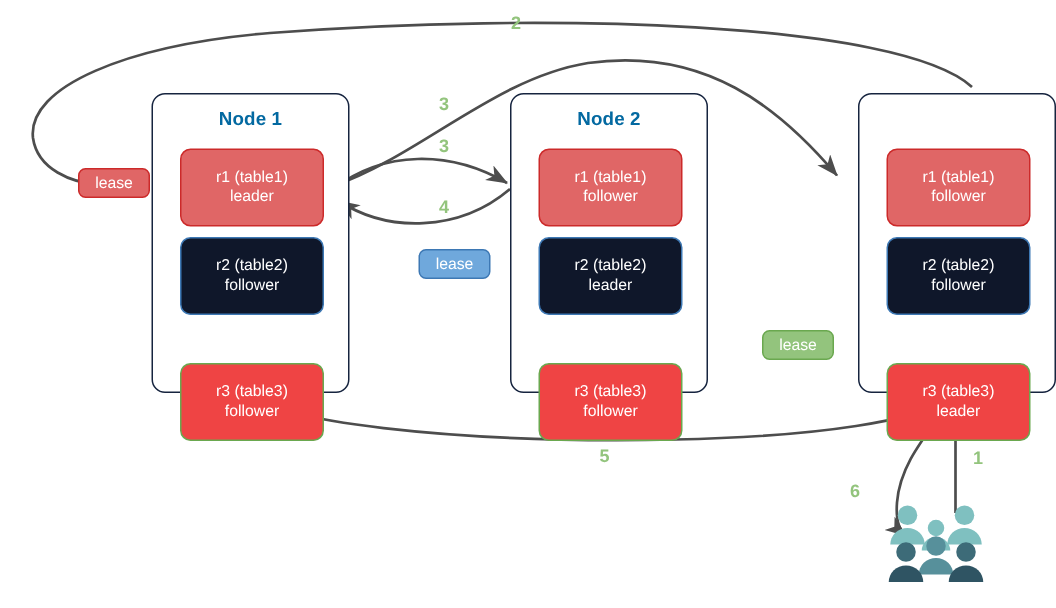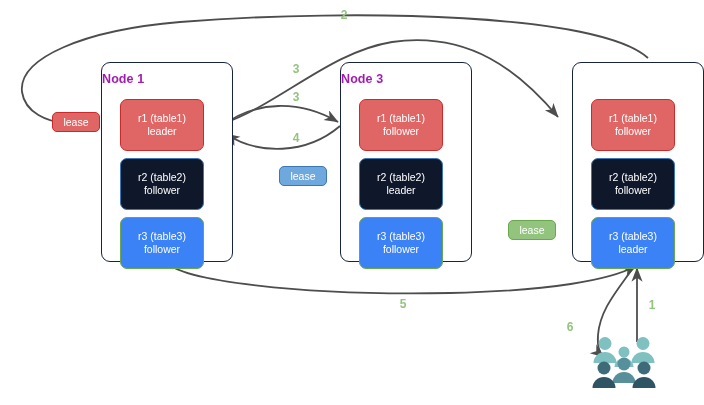--- a/index.html
+++ b/index.html
@@ -30,44 +30,45 @@
     box-sizing: border-box;
     border: 1.4px solid #16243f;
     border-radius: 9px;
     background: #ffffff;
   }
   .node-title {
     position: absolute;
     left: 0;
     right: 0;
     top: 9px;
+    text-align: center;
     font-size: 12.5px;
     font-weight: bold;
-    color: #a21caf;
+    color: #0369a1;
     letter-spacing: 0.1px;
   }
   .replica {
     position: absolute;
     box-sizing: border-box;
     left: 18px;
-    width: 84px;
+    width: 96px;
     height: 52px;
     border-radius: 7px;
     display: flex;
     flex-direction: column;
     align-items: center;
     justify-content: center;
     line-height: 1.28;
     font-size: 10.5px;
     color: #ffffff;
   }
   .replica .ln { display:block; }
   .rep-red   { background: #e06666; border: 1.4px solid #cc2a2a; }
   .rep-blue  { background: #0f172a; border: 1.4px solid #3d78b4; }
-  .rep-green { background: #3b82f6; border: 1.4px solid #6aa84f; }
+  .rep-green { background: #ef4444; border: 1.4px solid #6aa84f; margin-top: 25px; }
   .lease {
     position: absolute;
     box-sizing: border-box;
     height: 20px;
     border-radius: 5px;
     display: flex;
     align-items: center;
     justify-content: center;
     font-size: 10.5px;
     color: #ffffff;
@@ -129,21 +130,21 @@
       <span class="ln">r2 (table2)</span>
       <span class="ln">follower</span>
     </div>
     <div class="replica rep-green" style="top:154px;">
       <span class="ln">r3 (table3)</span>
       <span class="ln">follower</span>
     </div>
   </div>
 
   <div class="node" style="left:340px; top:62px; width:132px; height:200px;">
-    <div class="node-title">Node 3</div>
+    <div class="node-title">Node 2</div>
     <div class="replica rep-red" style="top:36px;">
       <span class="ln">r1 (table1)</span>
       <span class="ln">follower</span>
     </div>
     <div class="replica rep-blue" style="top:95px;">
       <span class="ln">r2 (table2)</span>
       <span class="ln">leader</span>
     </div>
     <div class="replica rep-green" style="top:154px;">
       <span class="ln">r3 (table3)</span>

